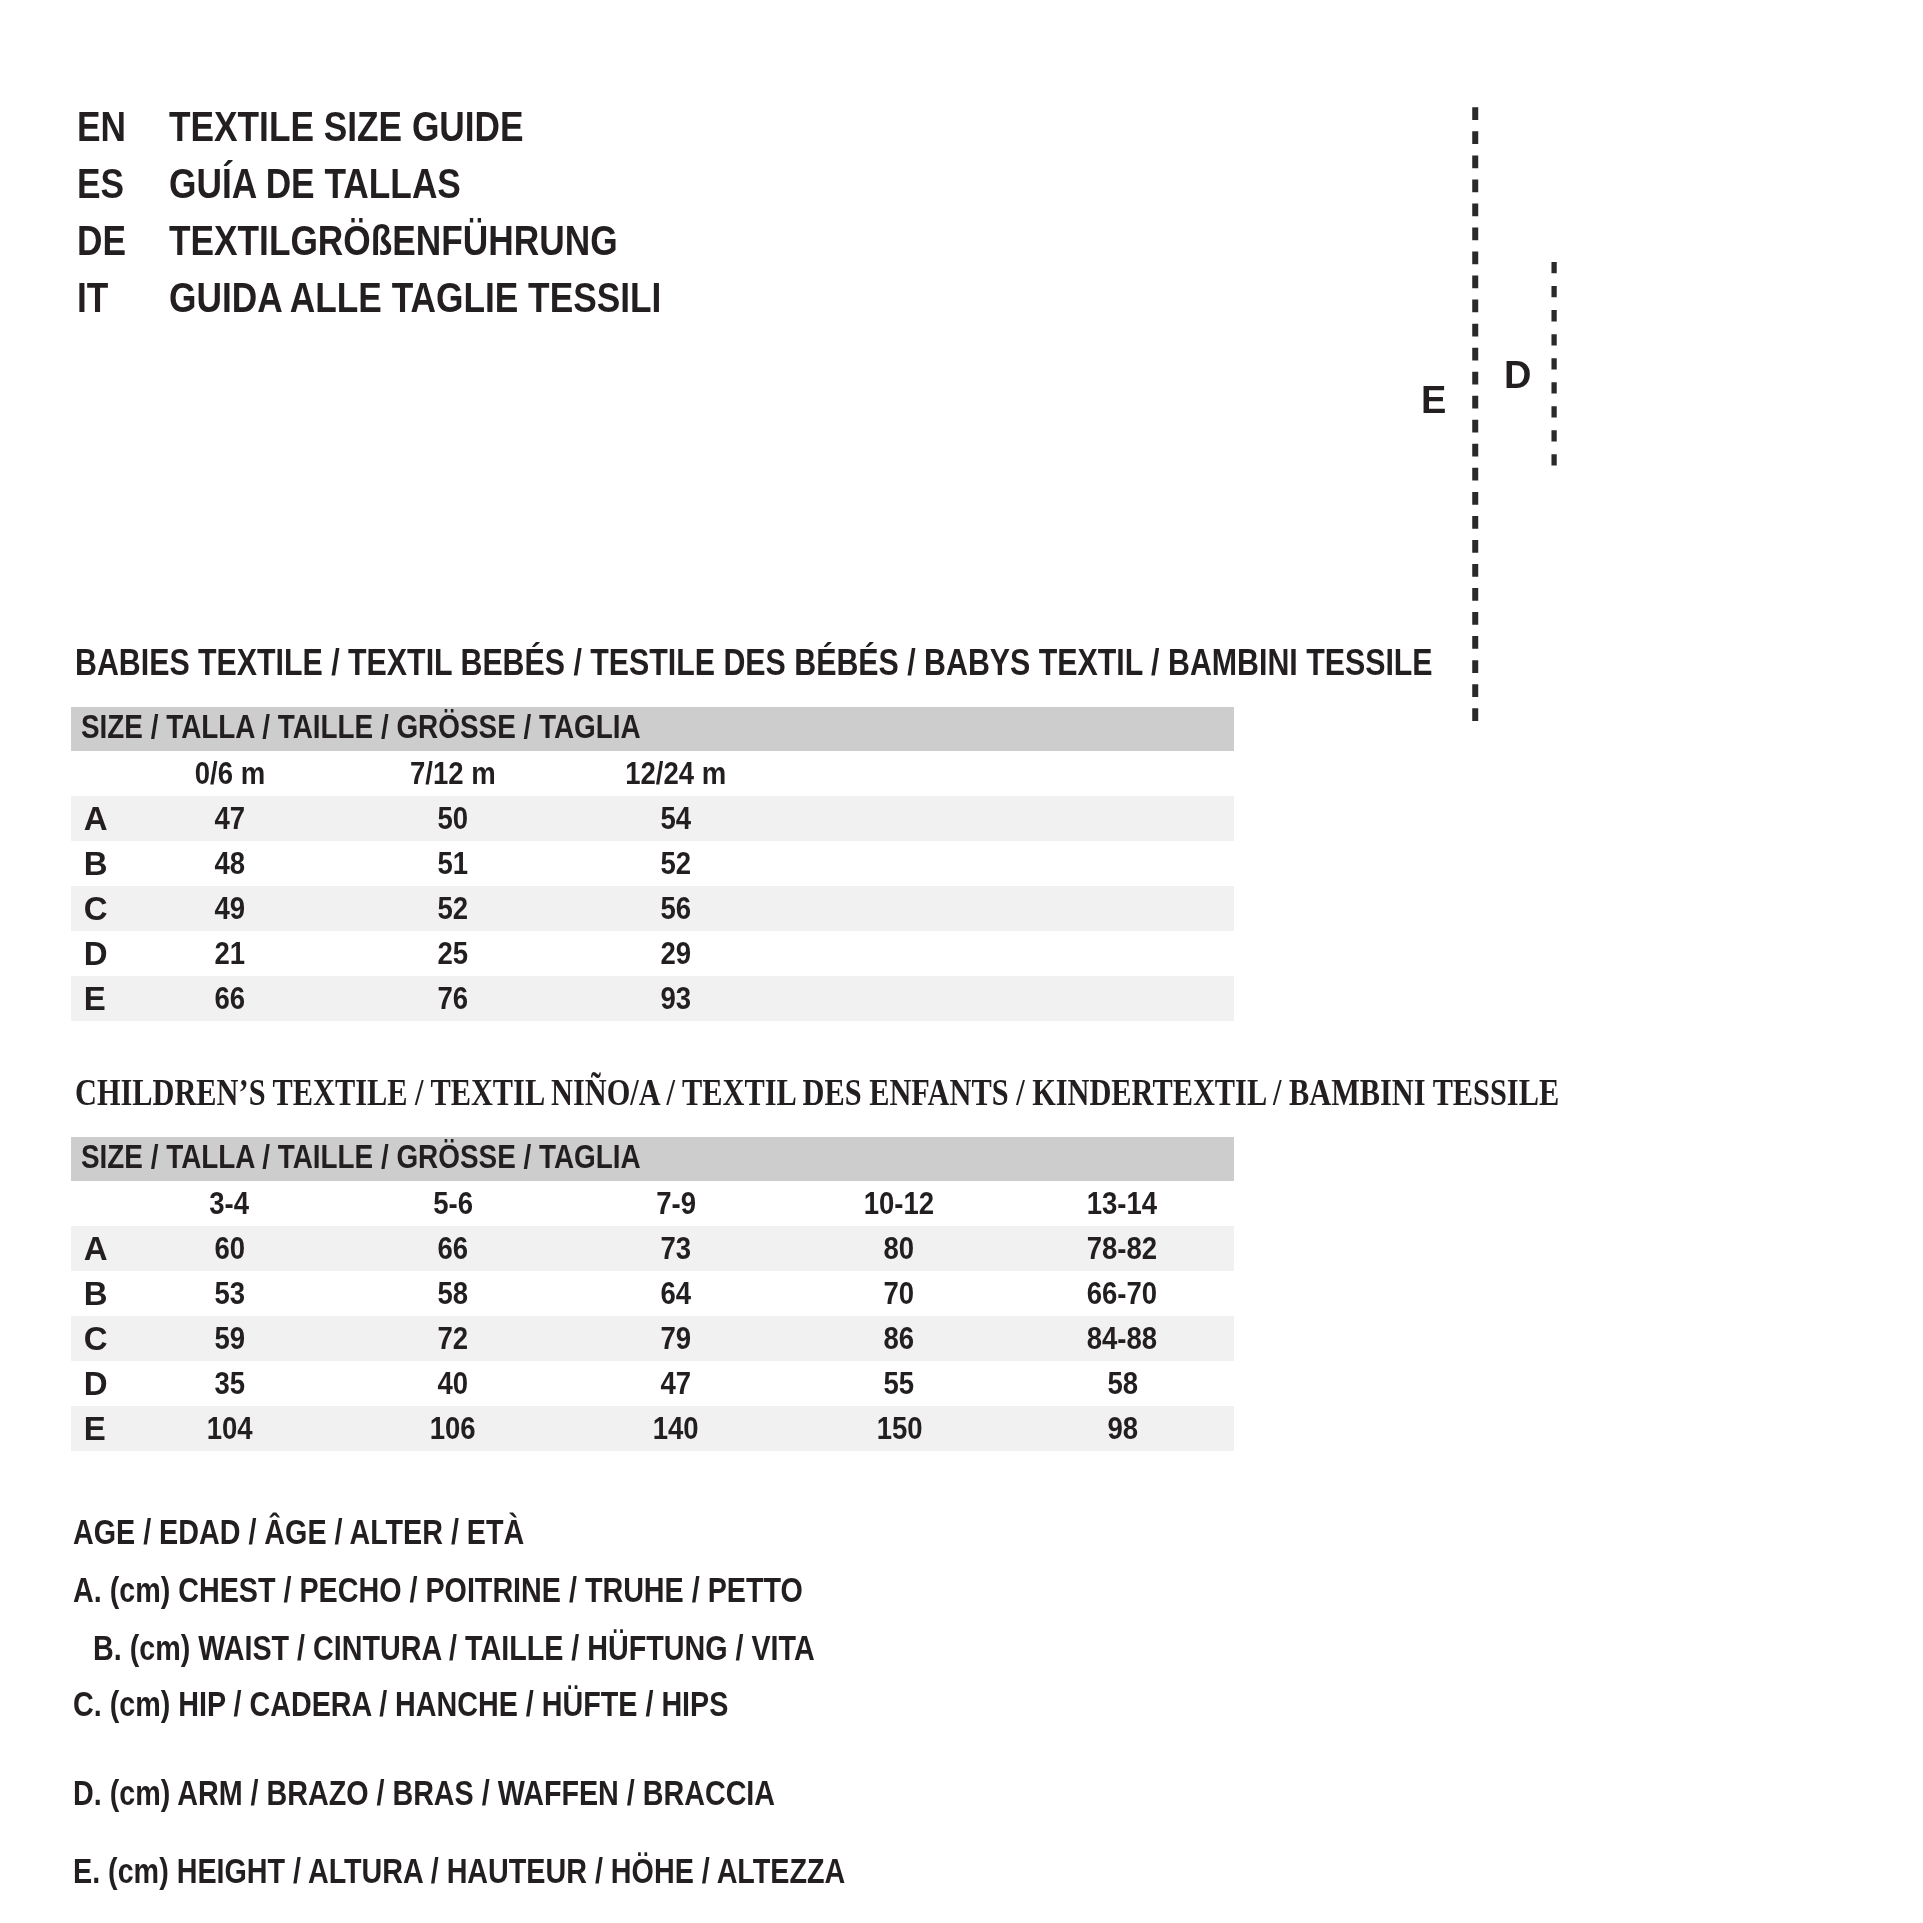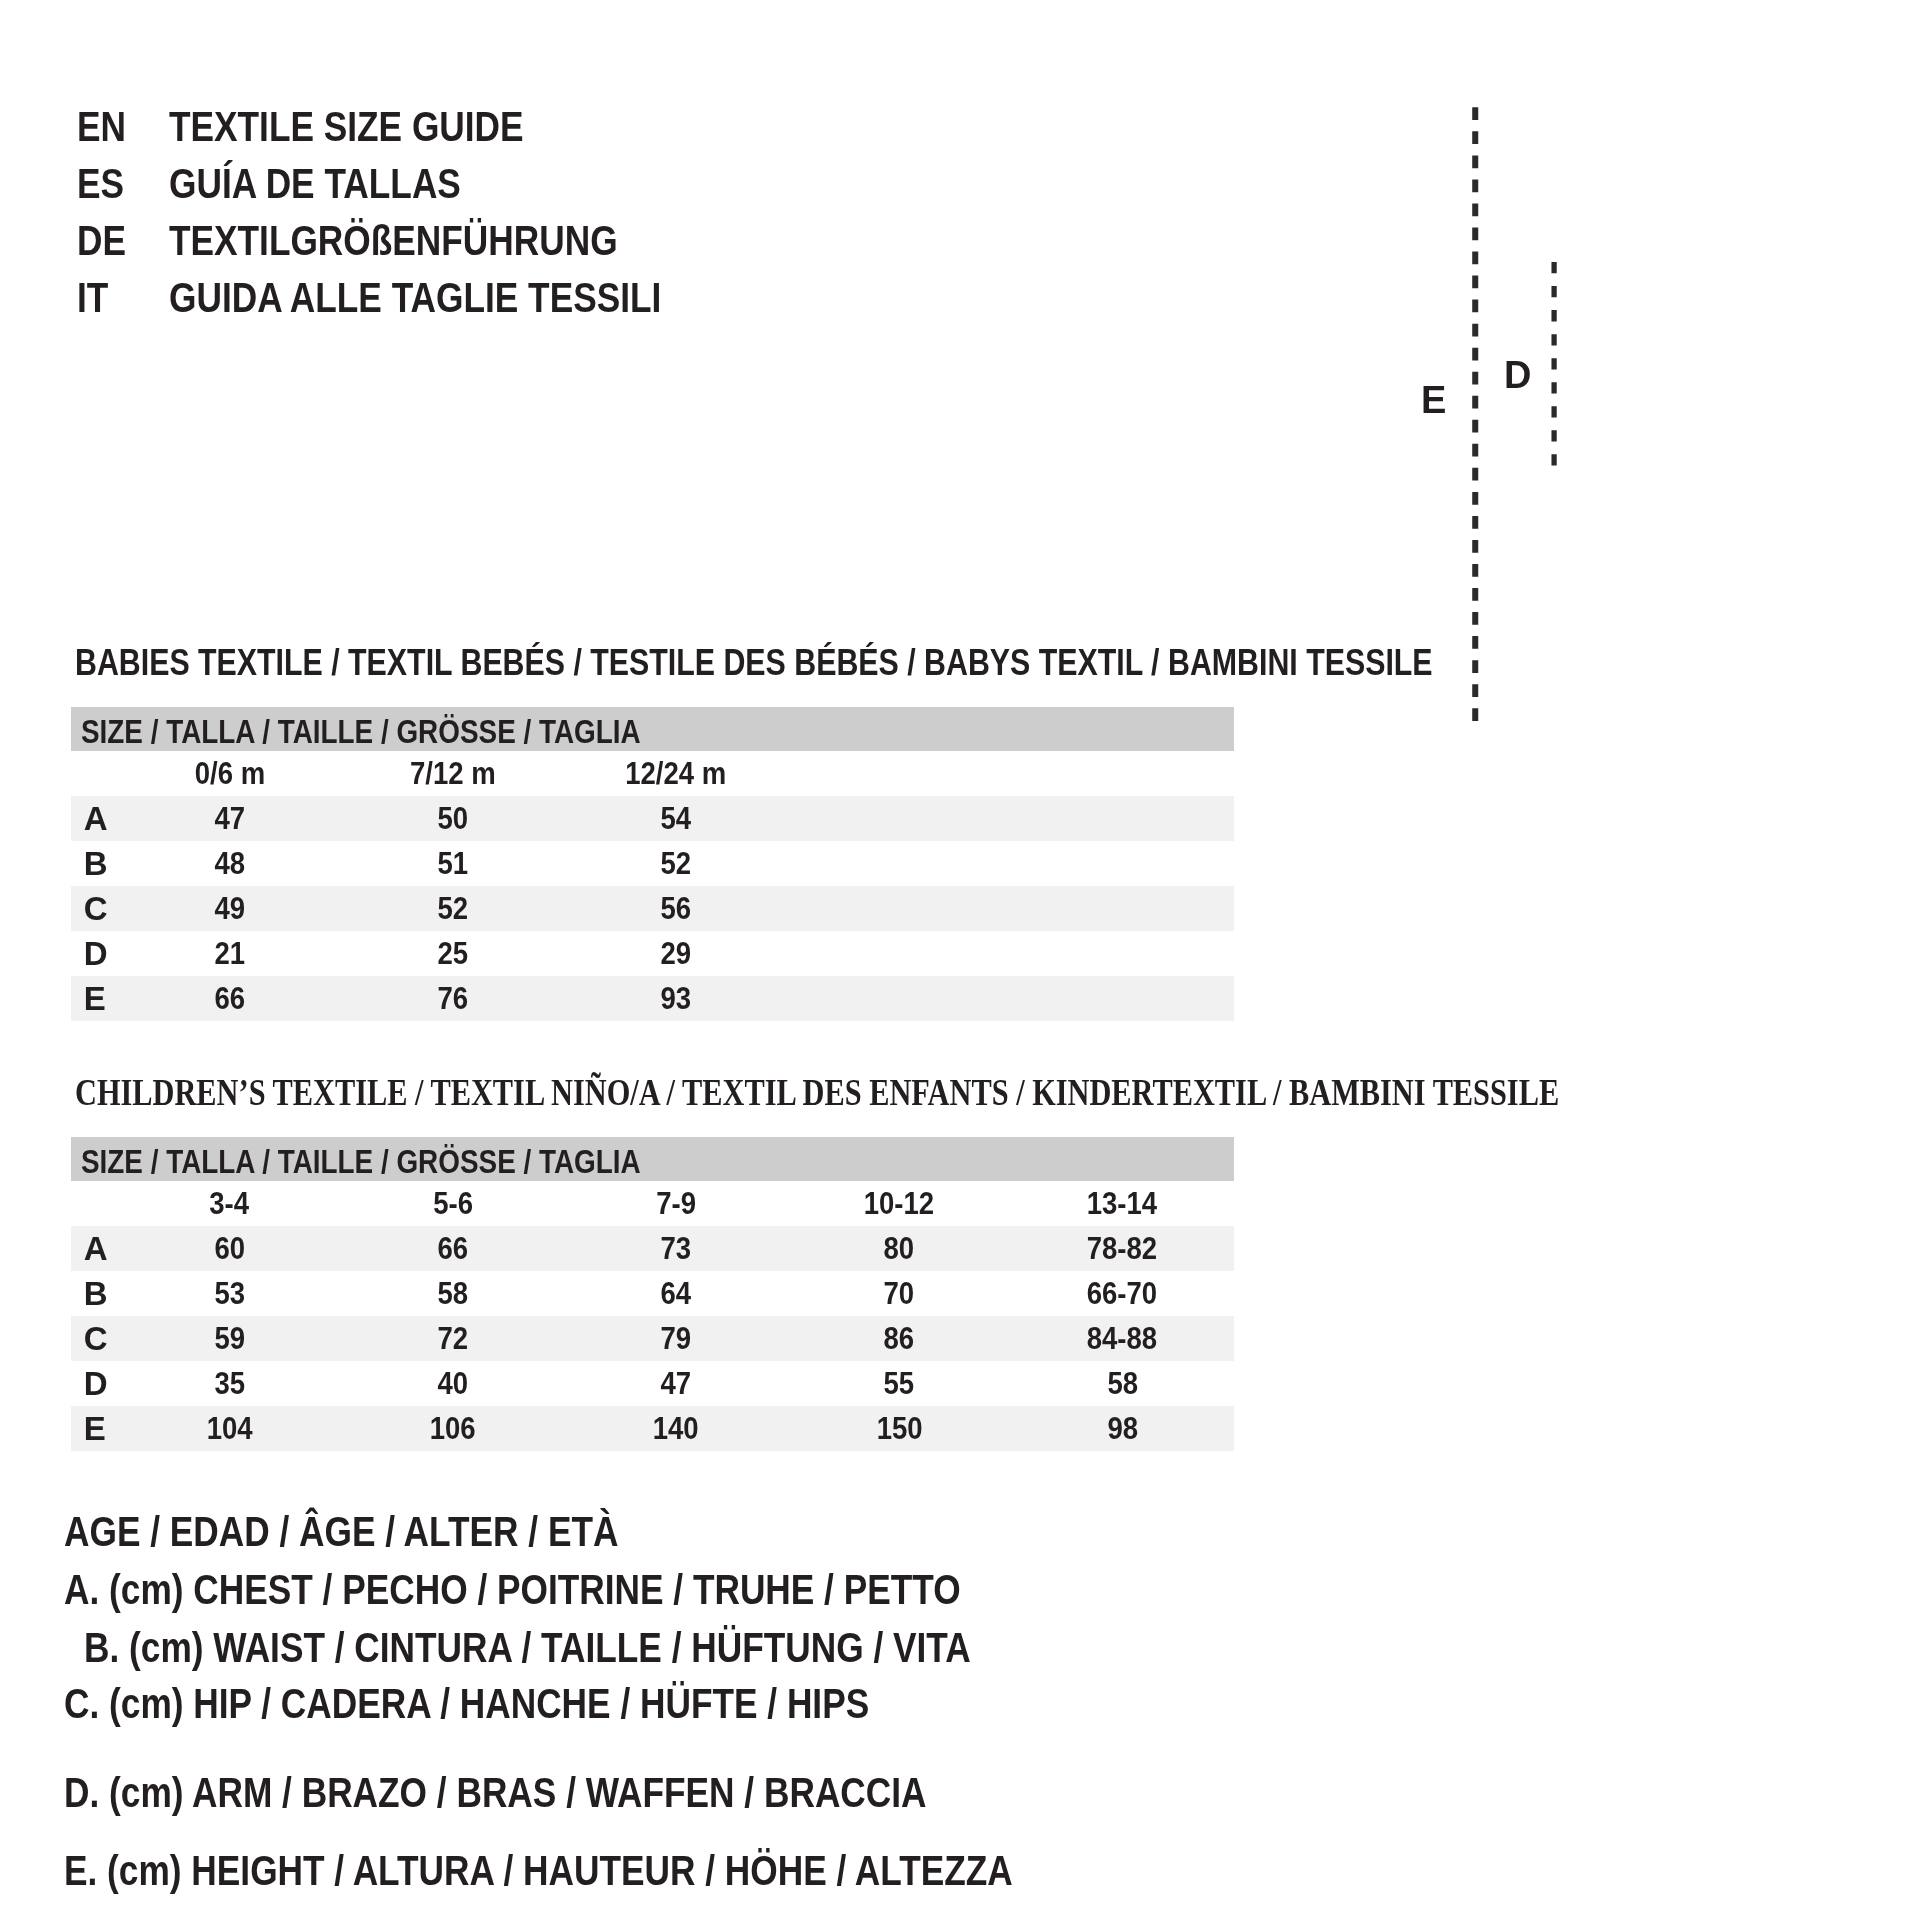--- a/index.html
+++ b/index.html
@@ -73,21 +73,21 @@
   
   .size-table {
     position: absolute;
     left: 71px;
     width: 1163px;
   }
   .size-bar {
     height: 44px;
     background: #cdcdcd;
     display: flex;
-    align-items: flex-end;
+    align-items: flex-start;
     padding-left: 9.8px;
     box-sizing: border-box;
     font-size: 34px;
   }
   .trow {
     display: grid;
     grid-template-columns: 47px 1fr 1fr 1fr 1fr 1fr;
     height: 45px;
     align-items: center;
   }
@@ -98,22 +98,22 @@
   }
   .cell.rowlabel {
     text-align: left;
     padding-left: 12.8px;
     font-size: 33px;
   }
 
   
   .legend-line {
     position: absolute;
-    left: 64px;
-    font-size: 43px;
+    left: 73px;
+    font-size: 35px;
     line-height: 39px;
   }
 </style>
 </head>
 <body>
 
 <div id="canvas">
 
   <div id="lang-header">
     <div class="lang-row">

